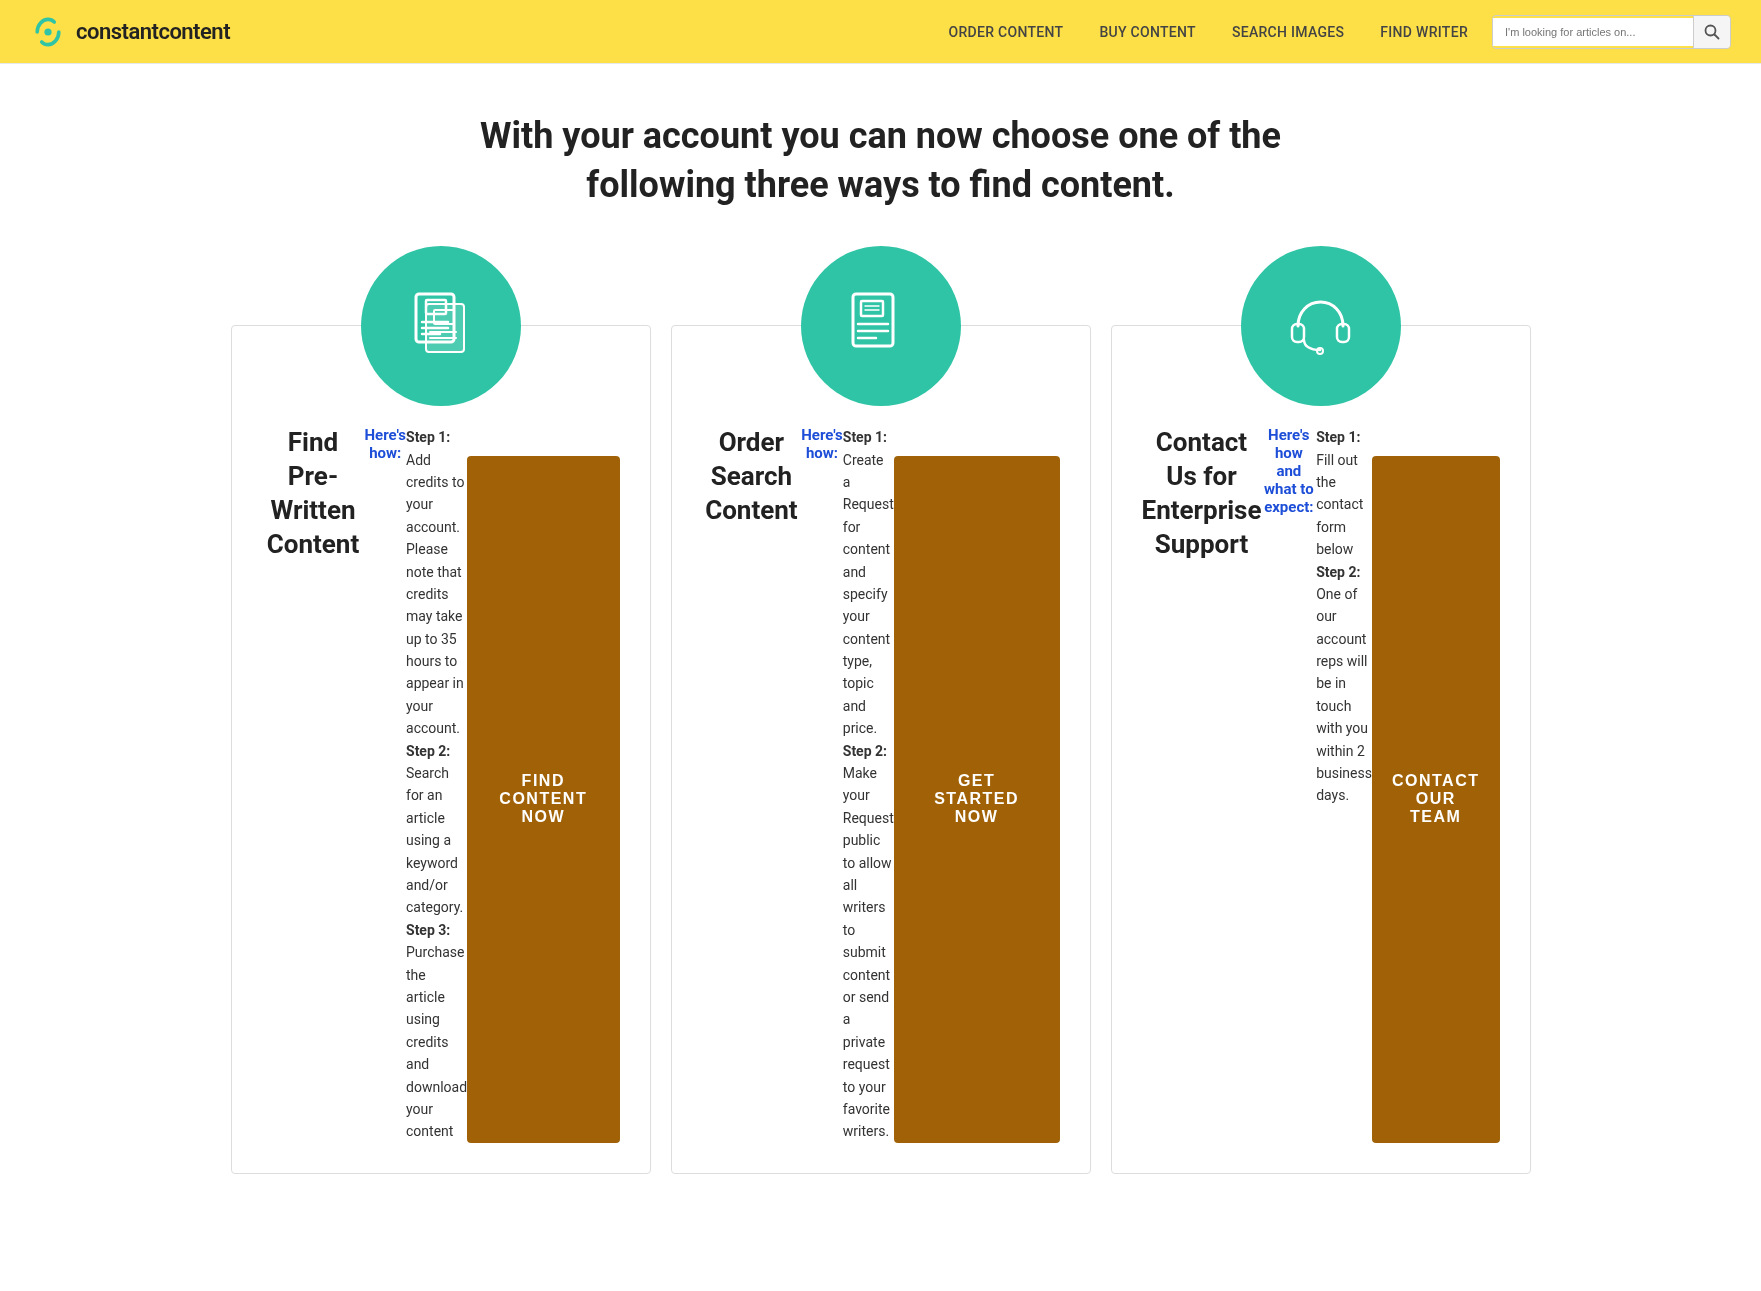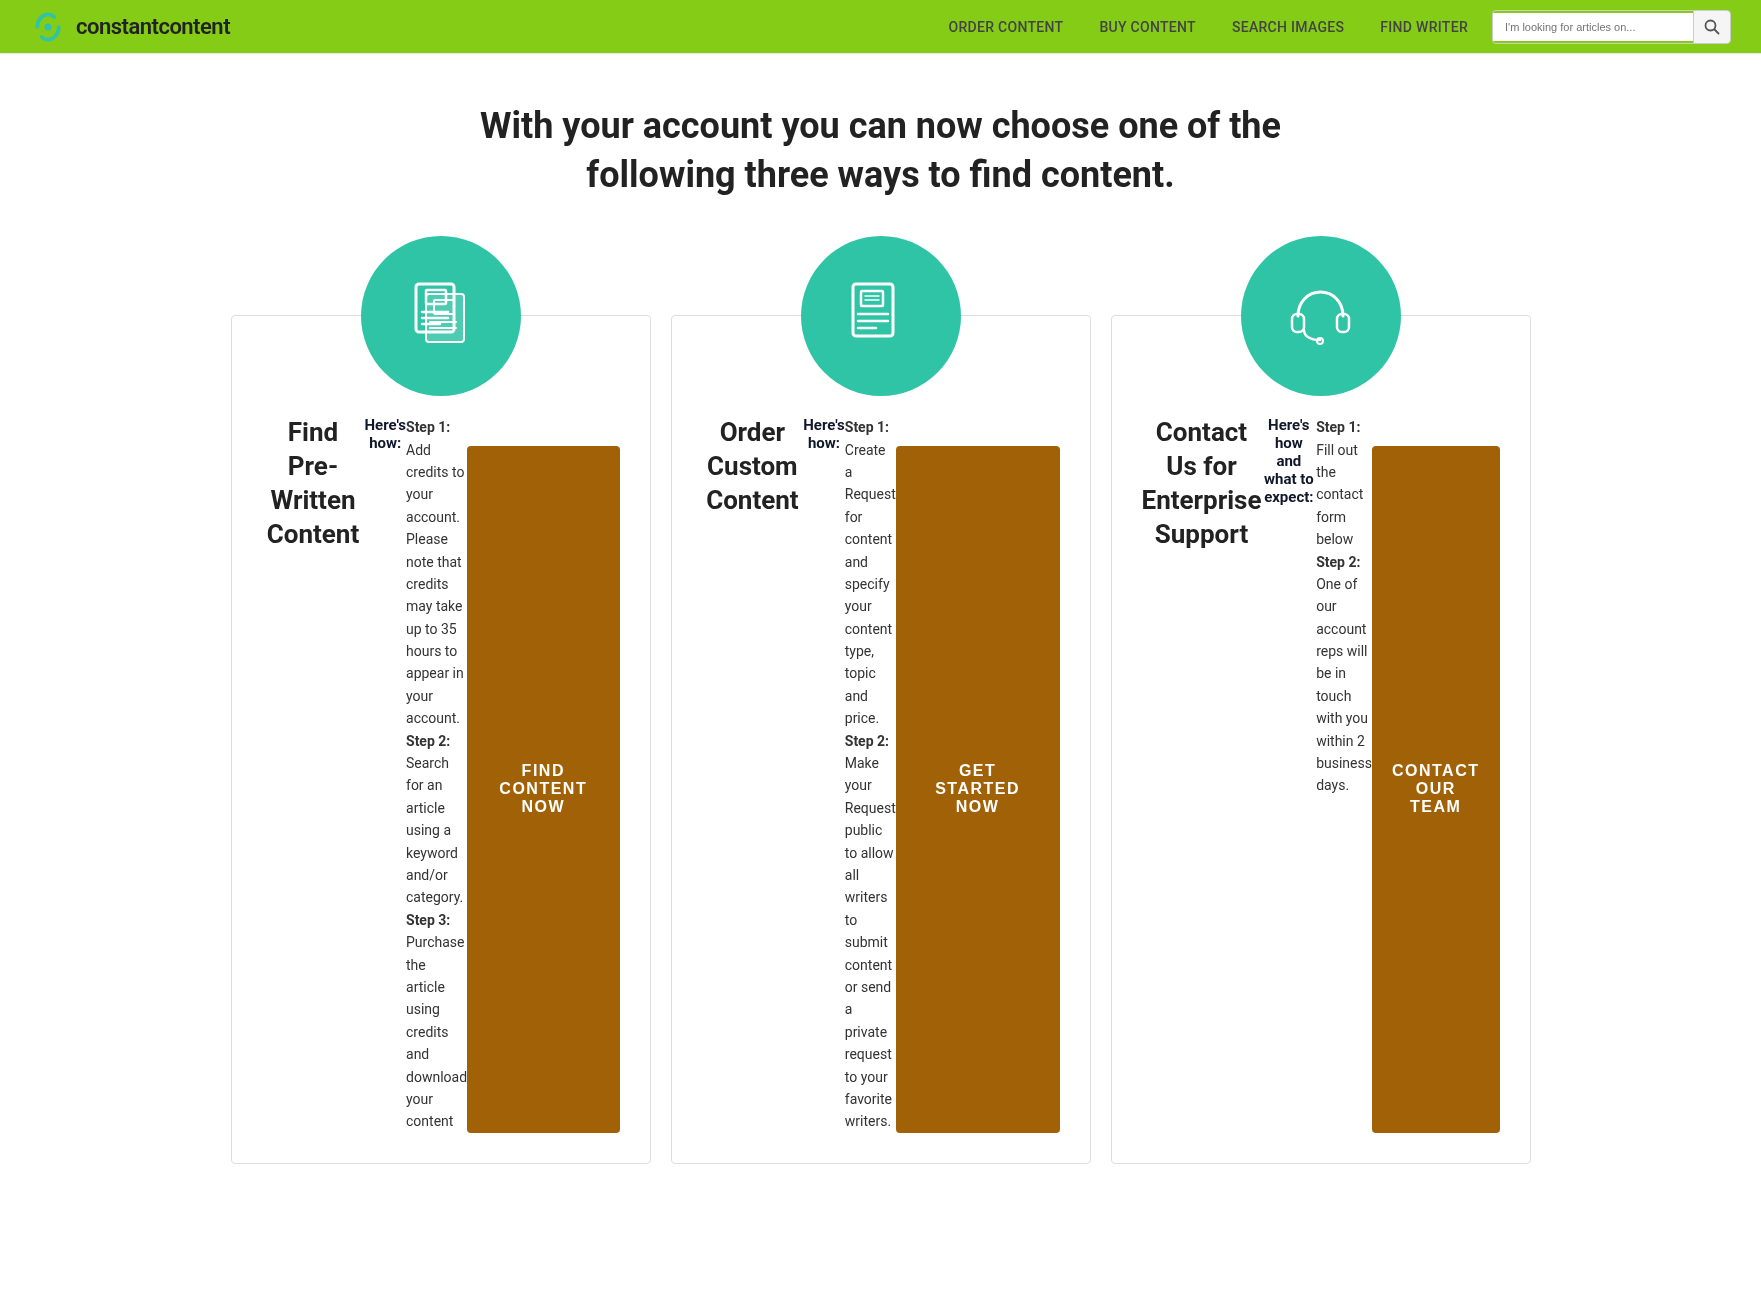--- a/index.html
+++ b/index.html
@@ -3,23 +3,23 @@
   <meta charset="utf-8">
   <style>
     * { margin: 0; padding: 0; box-sizing: border-box; }
     body { font-family: -apple-system, BlinkMacSystemFont, 'Segoe UI', Roboto, sans-serif; background: #fff; color: #333; }
 
     
     .navbar {
       display: flex;
       align-items: center;
       padding: 0 30px;
-      height: 54px;
+      height: 64px;
       border-bottom: 1px solid #e8e8e8;
-      background: #84cc16;
+      background: #fde047;
     }
     .logo-area {
       display: flex;
       align-items: center;
       gap: 10px;
       margin-right: auto;
     }
     .logo-icon {
       width: 36px;
       height: 36px;
@@ -132,21 +132,21 @@
       font-size: 26px;
       font-weight: 700;
       color: #222;
       text-align: center;
       line-height: 1.3;
       margin-bottom: 20px;
     }
     .card-subtitle {
       font-size: 15px;
       font-weight: 700;
-      color: #0f172a;
+      color: #1d4ed8;
       text-align: center;
       margin-bottom: 14px;
     }
     .card-steps {
       font-size: 14px;
       color: #333;
       line-height: 1.6;
       flex: 1;
     }
     .step-label {
@@ -248,21 +248,21 @@
         <rect x="23" y="17" width="22" height="15" rx="1" stroke="white" stroke-width="2.5" fill="none"></rect>
         <line x1="20" y1="40" x2="50" y2="40" stroke="white" stroke-width="2.5" stroke-linecap="round"></line>
         <line x1="20" y1="47" x2="50" y2="47" stroke="white" stroke-width="2.5" stroke-linecap="round"></line>
         <line x1="20" y1="54" x2="38" y2="54" stroke="white" stroke-width="2.5" stroke-linecap="round"></line>
 
         <line x1="27" y1="22" x2="41" y2="22" stroke="white" stroke-width="1.5" stroke-linecap="round"></line>
         <line x1="27" y1="26" x2="41" y2="26" stroke="white" stroke-width="1.5" stroke-linecap="round"></line>
       </svg>
     </div>
     <div class="card-body">
-      <h2 class="card-title">Order Custom Content</h2>
+      <h2 class="card-title">Order Search Content</h2>
       <p class="card-subtitle">Here's how:</p>
       <div class="card-steps">
         <span class="step-label">Step 1:</span><br>
         <span>Create a Request for content and specify your content type, topic and price.</span><br>
         <span class="step-label">Step 2:</span><br>
         <span>Make your Request public to allow all writers to submit content or send a private request to your favorite writers.</span>
       </div>
       <button class="card-btn">GET STARTED NOW</button>
     </div>
   </div>

